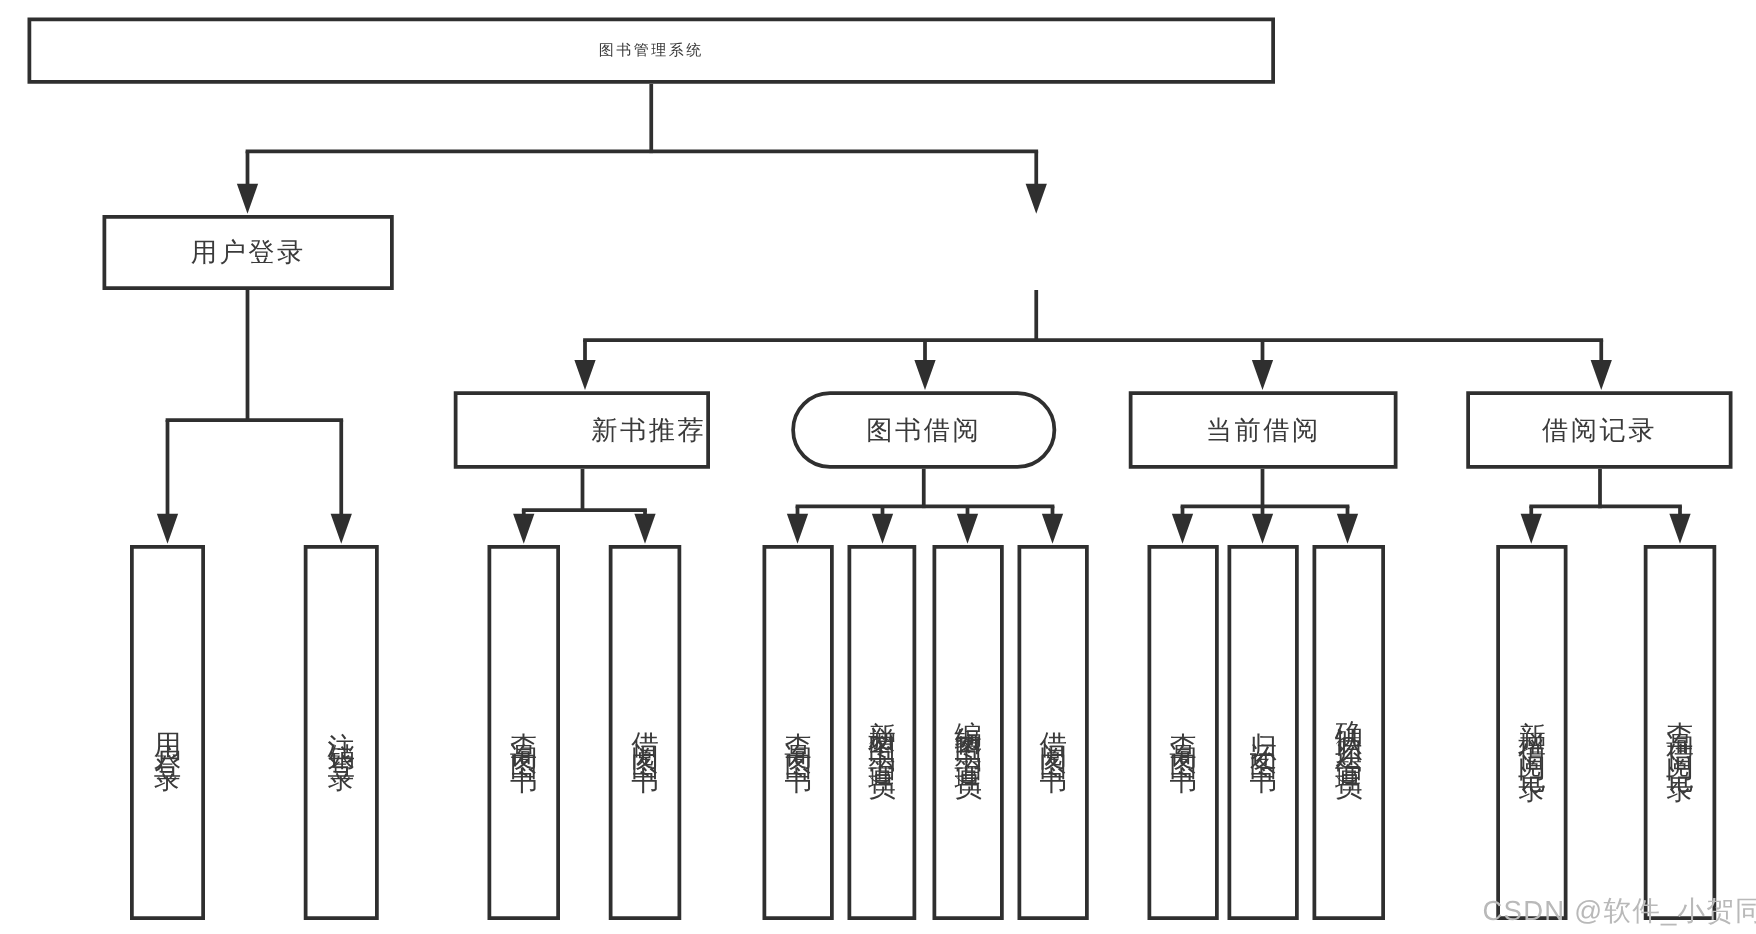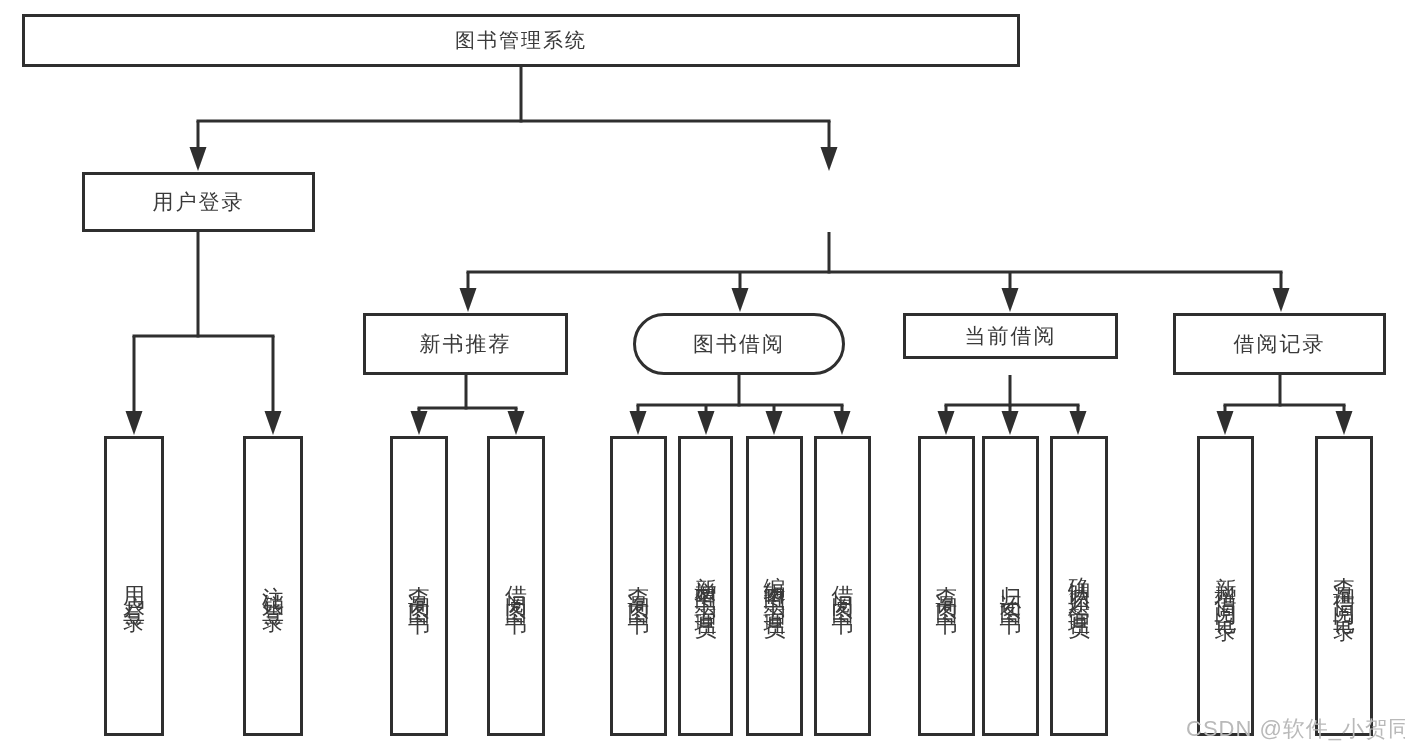--- a/index.html
+++ b/index.html
@@ -31,21 +31,21 @@
     justify-content: center;
     color: #3a3a3a;
     z-index: 2;
   }
   .hlabel {
     font-size: 21px;
     letter-spacing: 2px;
     white-space: nowrap;
   }
   .root-label {
-    font-size: 20px;
+    font-size: 12px;
     letter-spacing: 2px;
     white-space: nowrap;
   }
   .vtext {
     writing-mode: vertical-rl;
     text-orientation: mixed;
     font-size: 22px;
     letter-spacing: 9px;
     line-height: 1;
     white-space: nowrap;
@@ -131,27 +131,27 @@
   </svg>
 
   <div class="node" style="left:22px; top:14px; width:998px; height:53px;">
     <span class="root-label">图书管理系统</span>
   </div>
 
   <div class="node" style="left:82px; top:172px; width:233px; height:60px;">
     <span class="hlabel">用户登录</span>
   </div>
 
-  <div class="node" style="left:363px; top:313px; width:205px; height:62px;">
+  <div class="node" style="left:363px; top:313px; width:205px; height:62px;justify-content:flex-end;">
     <span class="hlabel">新书推荐</span>
   </div>
   <div class="node" style="left:633px; top:313px; width:212px; height:62px;border-radius:31px;">
     <span class="hlabel">图书借阅</span>
   </div>
-  <div class="node" style="left:903px; top:313px; width:215px; height:46px;">
+  <div class="node" style="left:903px; top:313px; width:215px; height:62px;">
     <span class="hlabel">当前借阅</span>
   </div>
   <div class="node" style="left:1173px; top:313px; width:213px; height:62px;">
     <span class="hlabel">借阅记录</span>
   </div>
 
   <div class="node" style="left:104px; top:436px; width:60px; height:300px;">
     <span class="vtext">用户登录</span>
   </div>
   <div class="node" style="left:243px; top:436px; width:60px; height:300px;">

